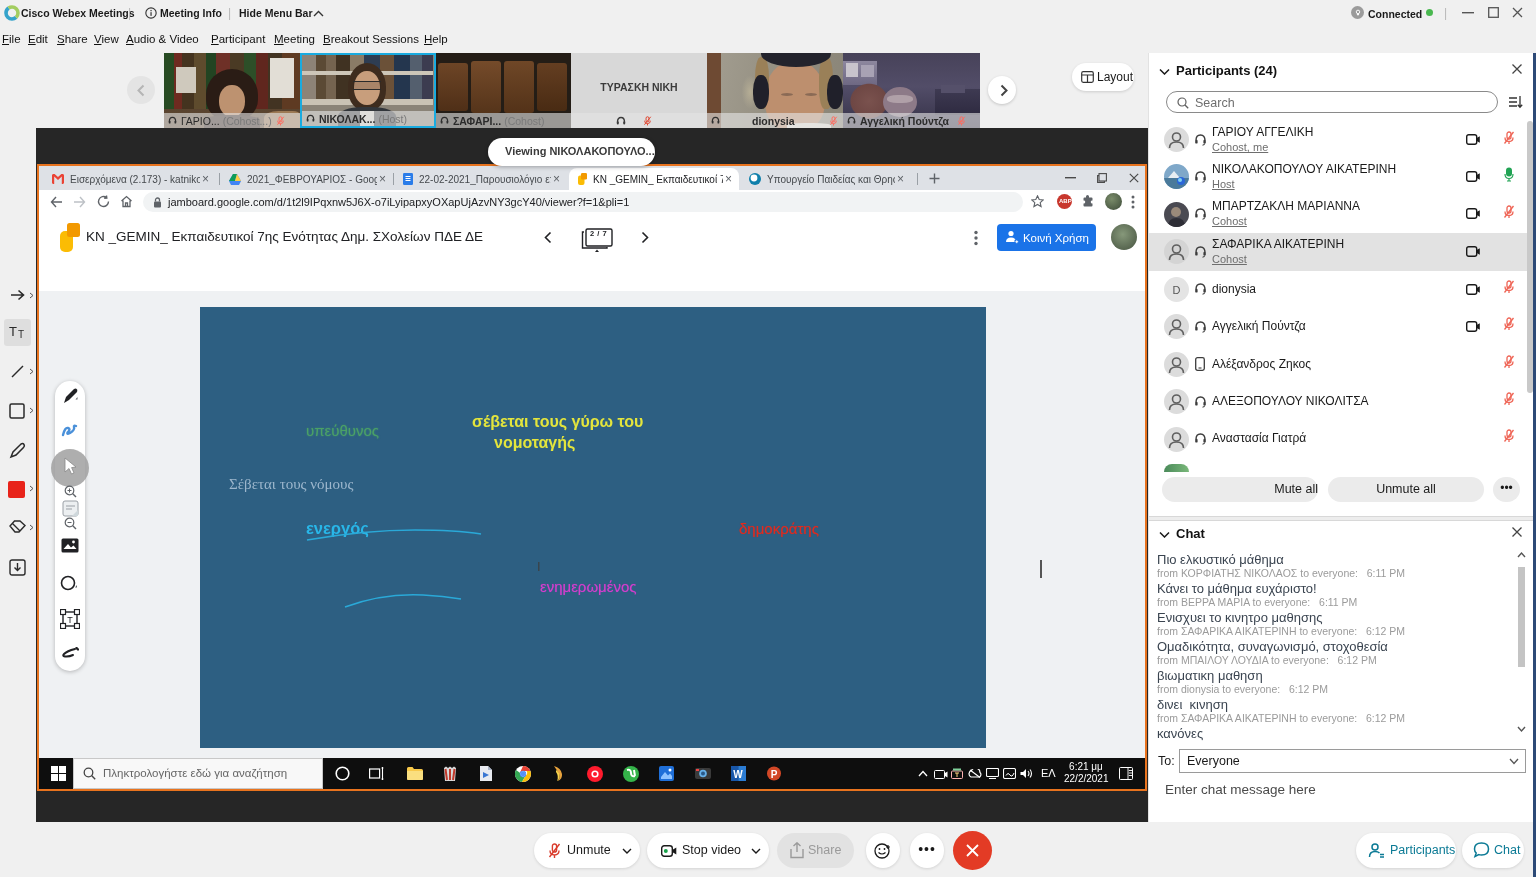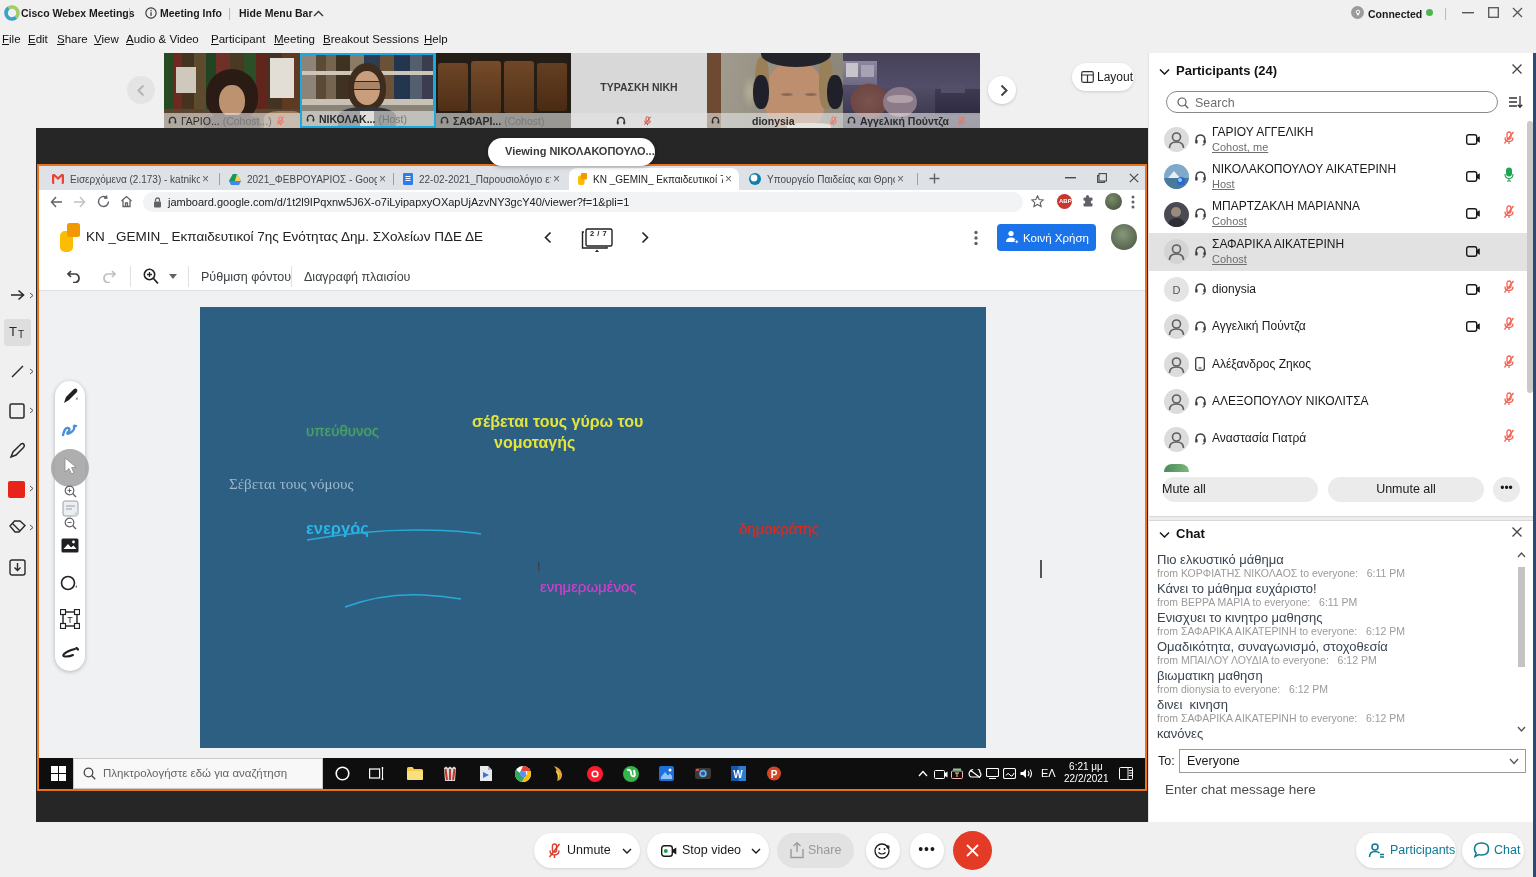--- a/index.html
+++ b/index.html
@@ -403,41 +403,20 @@
         <svg class="abs" style="left:966px;top:16px" width="14" height="15" viewBox="0 0 14 15">
             <circle cx="6" cy="3.5" r="2.6" fill="#fff"></circle>
             <path d="M1 12 Q1 7.5 6 7.5 Q11 7.5 11 12 Z" fill="#fff"></path>
             <rect x="9.5" y="9.5" width="4.5" height="4.5" rx="1" fill="#1a73e8"></rect>
             <path d="M11.75 10.3 V13.2 M10.3 11.75 H13.2" stroke="#fff" stroke-width="1"></path>
           </svg>
         <span class="abs" style="left:984px;top:18px;font-size:11.5px;color:#fff">Κοινή Χρήση</span>
         <div class="abs" style="left:1072px;top:10px;width:26px;height:26px;border-radius:50%;background:radial-gradient(circle at 45% 40%,#86987a,#45523f)"></div>
       </div>
 
-      <div class="abs" style="left:0;top:96px;width:1106px;height:29px;background:#fff;border-bottom:1px solid #e0e0e0">
-        <svg class="abs" style="left:28px;top:7px" width="15" height="14" viewBox="0 0 15 14">
-            <path d="M4 2 L1 5 L4 8 M1 5 H9 A4.5 4.5 0 0 1 9 13.5 H6" fill="none" stroke="#3c4043" stroke-width="1.7"></path>
-          </svg>
-        <svg class="abs" style="left:62px;top:7px" width="15" height="14" viewBox="0 0 15 14">
-            <path d="M11 2 L14 5 L11 8 M14 5 H6 A4.5 4.5 0 0 0 6 13.5 H9" fill="none" stroke="#bdc1c6" stroke-width="1.7"></path>
-          </svg>
-        <div class="abs" style="left:91px;top:4px;width:1px;height:21px;background:#e0e0e0"></div>
-        <svg class="abs" style="left:104px;top:6px" width="16" height="17" viewBox="0 0 16 17">
-            <circle cx="6.5" cy="6.5" r="5.2" fill="none" stroke="#202124" stroke-width="1.6"></circle>
-            <path d="M10.5 10.5 L15 15.5" stroke="#202124" stroke-width="1.8"></path>
-            <path d="M4 6.5 H9 M6.5 4 V9" stroke="#202124" stroke-width="1.3"></path>
-          </svg>
-        <svg class="abs" style="left:130px;top:12px" width="8" height="5" viewBox="0 0 8 5">
-            <path d="M0 0 L4 5 L8 0 Z" fill="#5f6368"></path>
-          </svg>
-        <div class="abs" style="left:149px;top:4px;width:1px;height:21px;background:#e0e0e0"></div>
-        <span class="abs" style="left:162px;top:8px;font-size:12.5px;color:#3c4043">Ρύθμιση φόντου</span>
-        <div class="abs" style="left:252px;top:4px;width:1px;height:21px;background:#e0e0e0"></div>
-        <span class="abs" style="left:265px;top:8px;font-size:12.5px;color:#3c4043">Διαγραφή πλαισίου</span>
-      </div>
 
       <div class="abs" style="left:0;top:125px;width:1106px;height:467px;background:#eff1f3">
 
         <div class="abs" style="left:161px;top:16px;width:786px;height:441px;background:#2d5f82">
           <span class="abs" style="left:106px;top:115px;font-size:15px;color:#4ba167;text-shadow:0 0 2px rgba(70,160,100,.7)">υπεύθυνος</span>
           <span class="abs" style="left:272px;top:106px;font-size:16px;font-weight:bold;color:#e4e53c">σέβεται τους γύρω του</span>
           <span class="abs" style="left:294px;top:127px;font-size:16px;font-weight:bold;color:#e4e53c">νομοταγής</span>
           <span class="abs" style="left:29px;top:169px;font-size:15px;color:#9db7cd;font-family:'Liberation Serif',serif">Σέβεται τους νόμους</span>
           <span class="abs" style="left:106px;top:212px;font-size:16.5px;font-weight:bold;color:#28b6e8">ενεργός</span>
           <svg class="abs" style="left:105px;top:217px" width="180" height="18" viewBox="0 0 180 18">
@@ -833,21 +812,21 @@
       <span class="pname" style="left:63px;top:378px">Αναστασία Γιατρά</span>
       <svg class="rmic" style="left:354px;top:376px" viewBox="0 0 12 14" width="12" height="14">
           <rect x="4" y="1" width="4" height="7" rx="2" fill="none" stroke="#ef6455" stroke-width="1.3"></rect>
           <path d="M2 6.5 Q2 10.5 6 10.5 Q10 10.5 10 6.5 M6 10.5 L6 13" fill="none" stroke="#ef6455" stroke-width="1.3"></path>
           <path d="M10.5 1 L1.5 12.5" stroke="#ef6455" stroke-width="1.3"></path>
         </svg>
 
       <div class="abs" style="left:15px;top:411px;width:25px;height:8px;border-radius:12px 12px 0 0;background:linear-gradient(90deg,#4a8a5a,#7ab87a)"></div>
     </div>
 
-    <div class="abs" style="left:13px;top:424px;width:156px;height:25px;border-radius:13px;background:#ebebeb;text-align:left;font-size:12.5px;color:#1a1a1a;line-height:25px">Mute all</div>
+    <div class="abs" style="left:13px;top:424px;width:156px;height:25px;border-radius:13px;background:#ebebeb;text-align:right;font-size:12.5px;color:#1a1a1a;line-height:25px">Mute all</div>
     <div class="abs" style="left:179px;top:424px;width:156px;height:25px;border-radius:13px;background:#ebebeb;text-align:center;font-size:12.5px;color:#1a1a1a;line-height:25px">Unmute all</div>
     <div class="abs" style="left:344px;top:424px;width:27px;height:25px;border-radius:13px;background:#ebebeb;text-align:center;font-size:12px;color:#1a1a1a;line-height:22px">•••</div>
 
     <div class="abs" style="left:378px;top:68px;width:6px;height:272px;background:#c9c9c9;border-radius:3px"></div>
 
     <div class="abs" style="left:0;top:463px;width:387px;height:5px;background:#ededed;border-top:1px solid #d8d8d8;border-bottom:1px solid #d8d8d8"></div>
 
     <svg class="abs" style="left:10px;top:478px" width="11" height="7" viewBox="0 0 11 7">
         <path d="M1 1.5 L5.5 6 L10 1.5" fill="none" stroke="#1a1a1a" stroke-width="1.5"></path>
       </svg>

